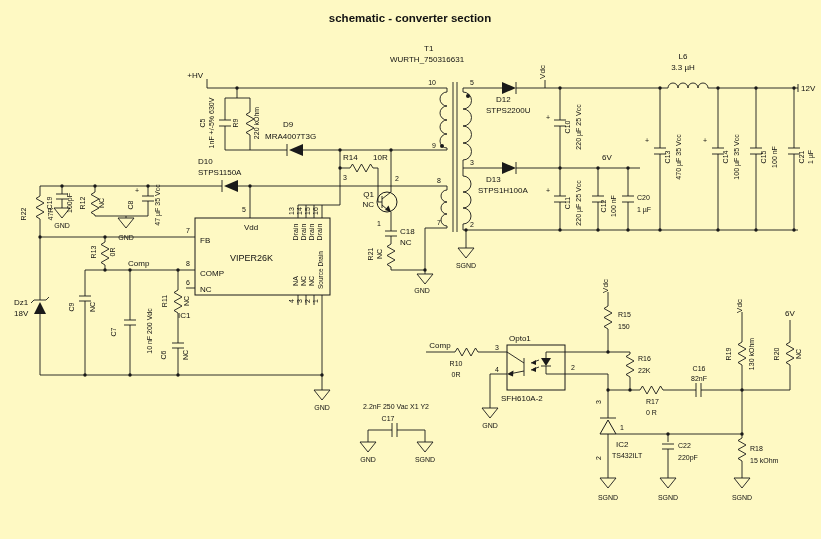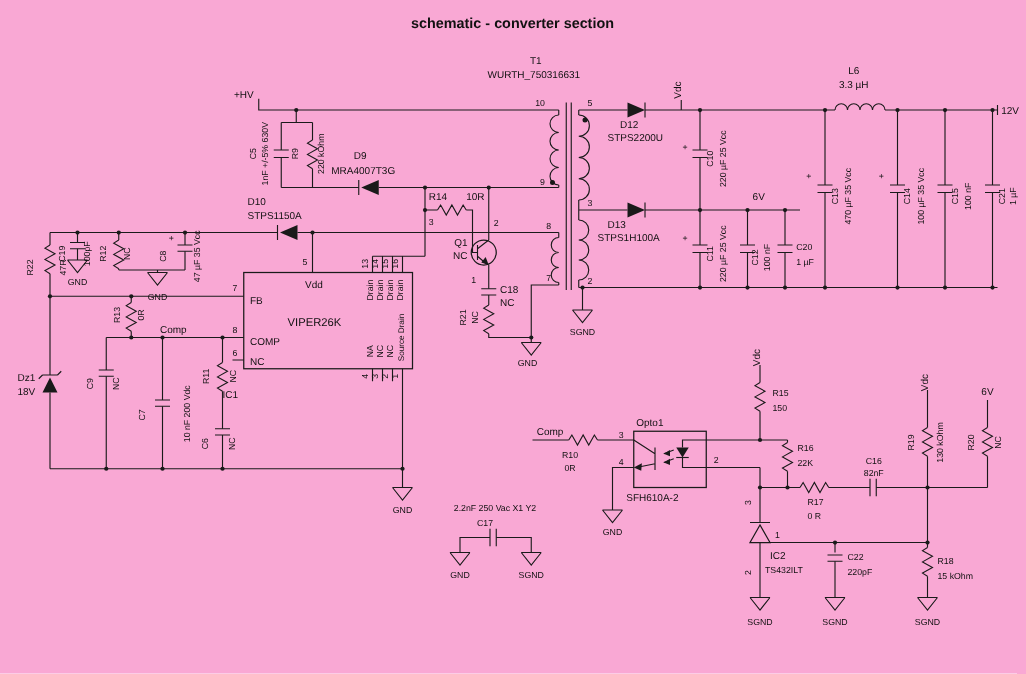--- a/index.html
+++ b/index.html
@@ -1,16 +1,16 @@
 <!DOCTYPE html>
 <html><head>
 <meta charset="utf-8">
 <style>
   html,body{margin:0;padding:0;background:#fff;}
-  .stage{position:relative;width:821px;height:539px;background:#f9a8d4;overflow:hidden;font-family:"Liberation Sans",sans-serif;}
+  .stage{position:relative;width:821px;height:539px;background:#fef9c3;overflow:hidden;font-family:"Liberation Sans",sans-serif;}
   svg{position:absolute;left:0;top:0;}
   .w{stroke:#1a1a1a;stroke-width:.9;fill:none;}
   .f{fill:#1a1a1a;stroke:none;}
   .box{stroke:#1a1a1a;stroke-width:1;fill:none;}
   text{fill:#111;font-family:"Liberation Sans",sans-serif;font-size:8px;}
   .t7{font-size:7px;}
   .t65{font-size:6.5px;}
   .t9{font-size:9px;}
   .ttl{font-size:11.5px;font-weight:bold;}
   .mid{text-anchor:middle;}

